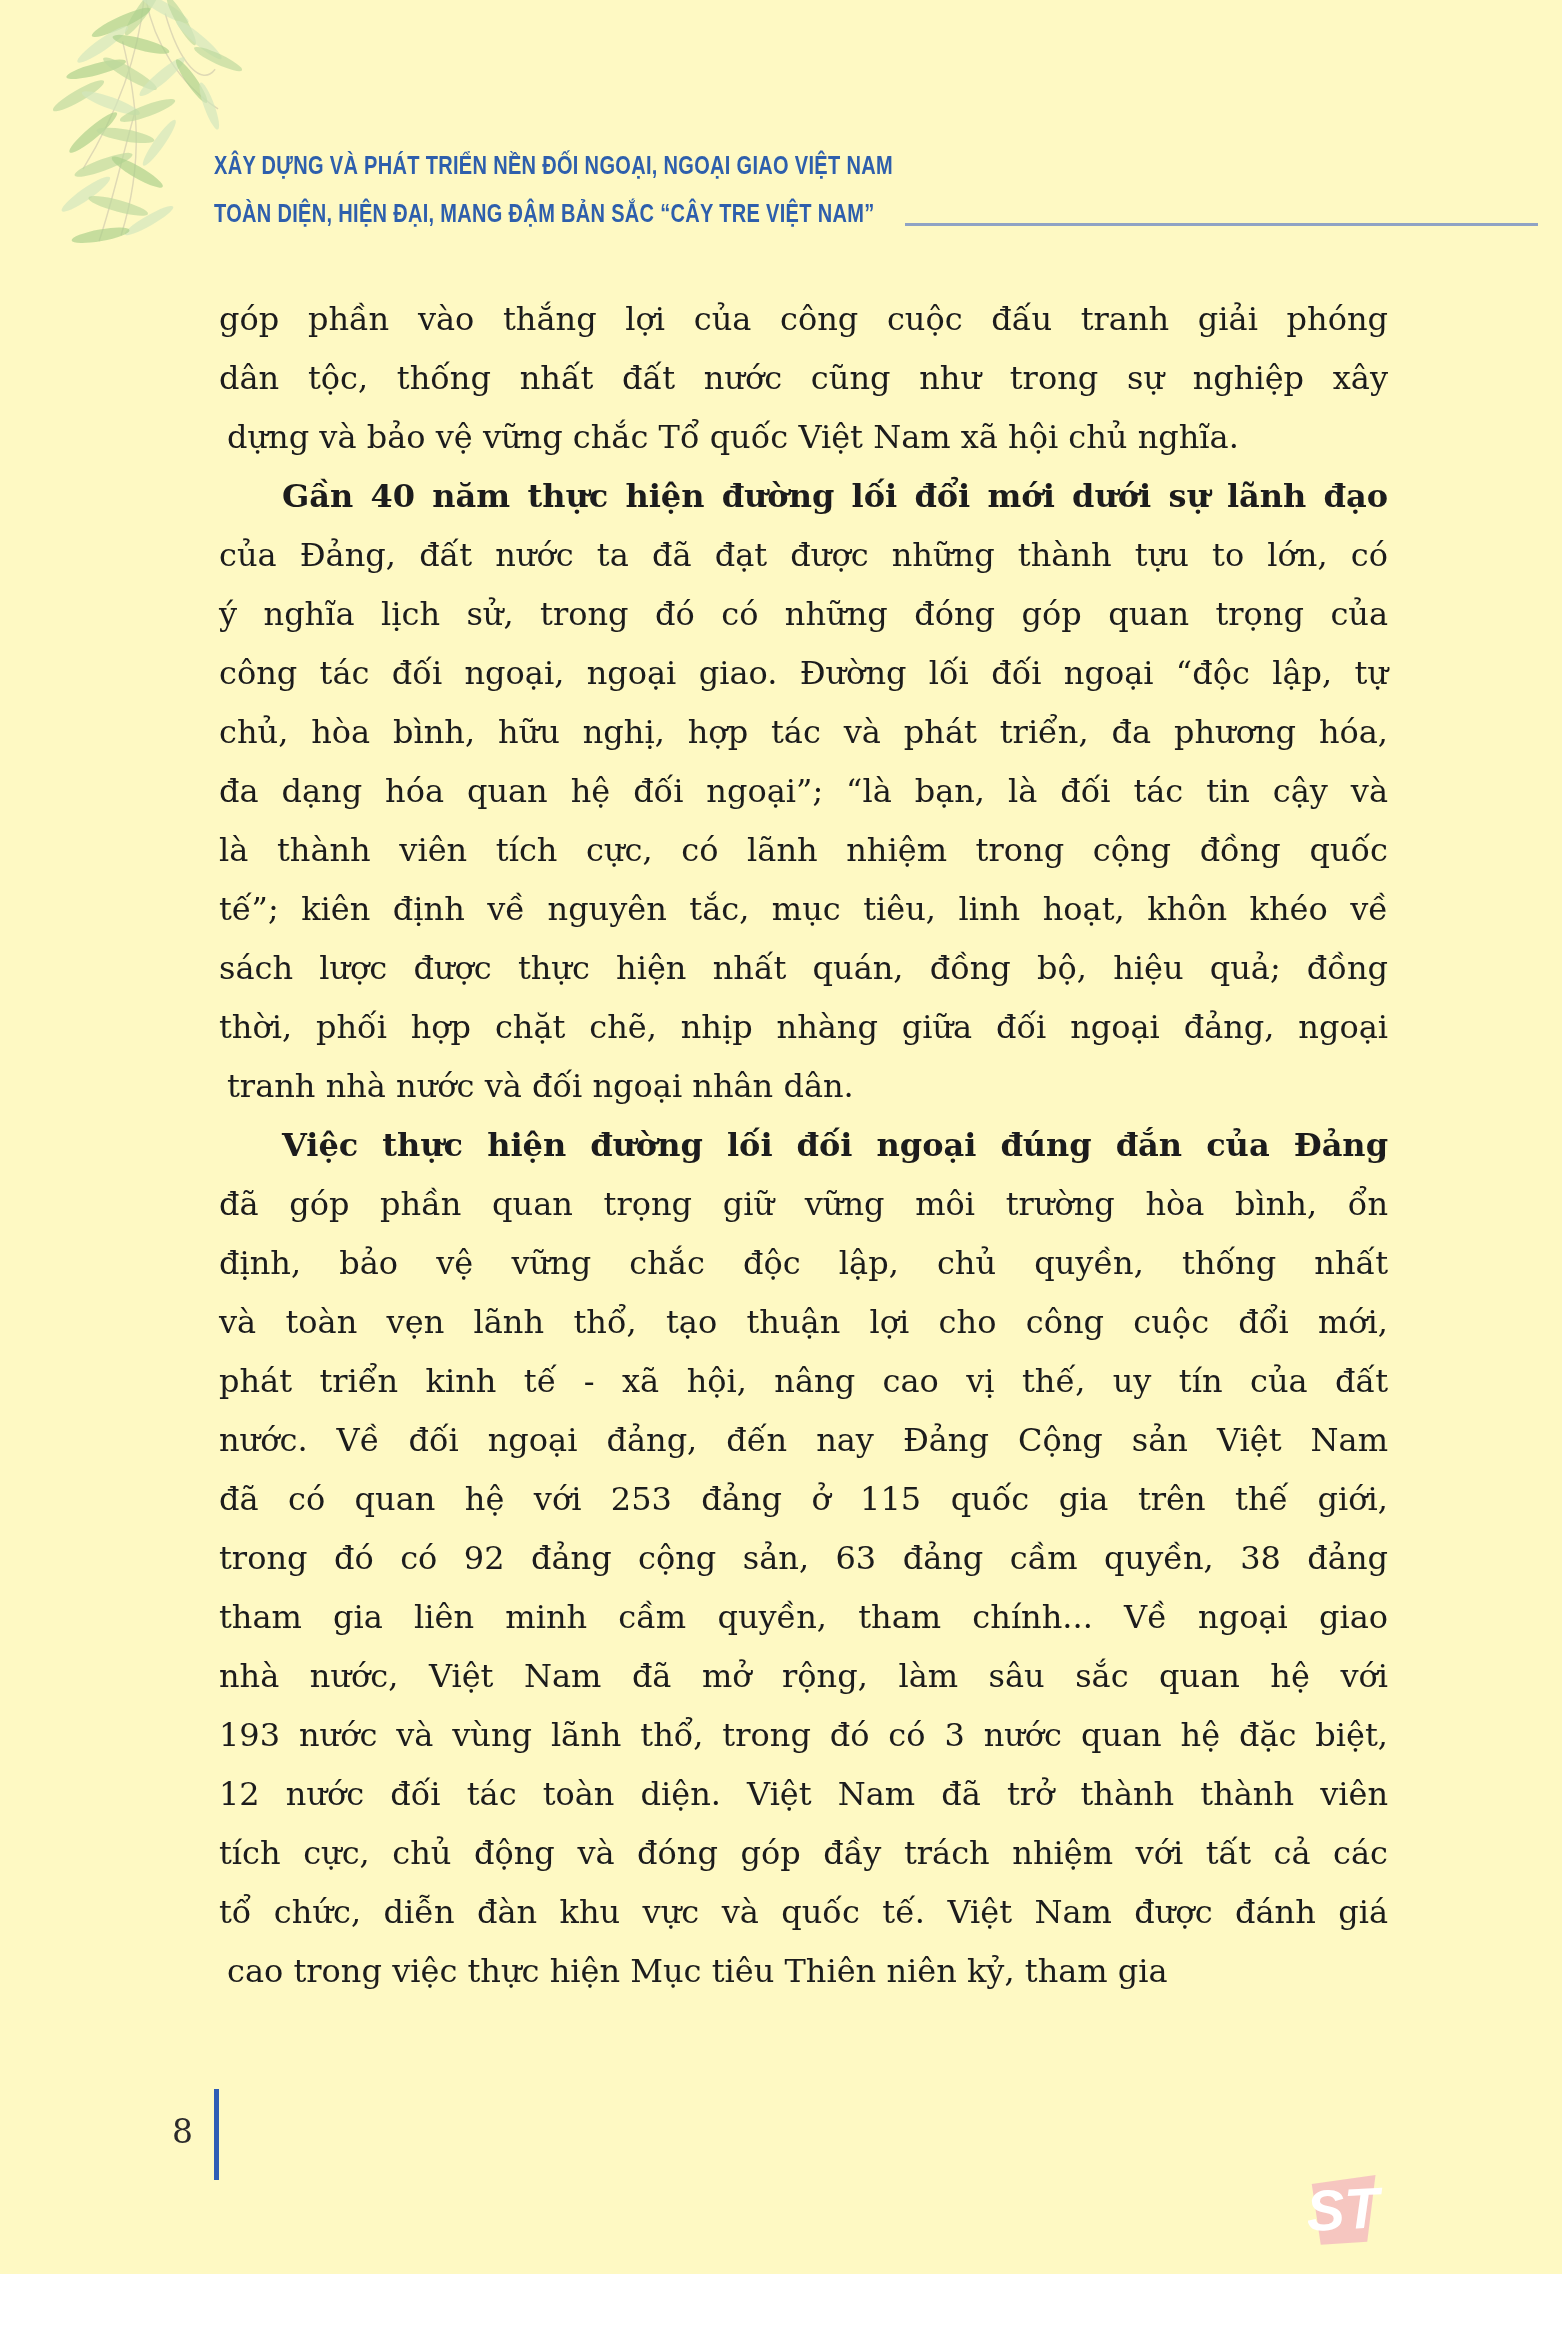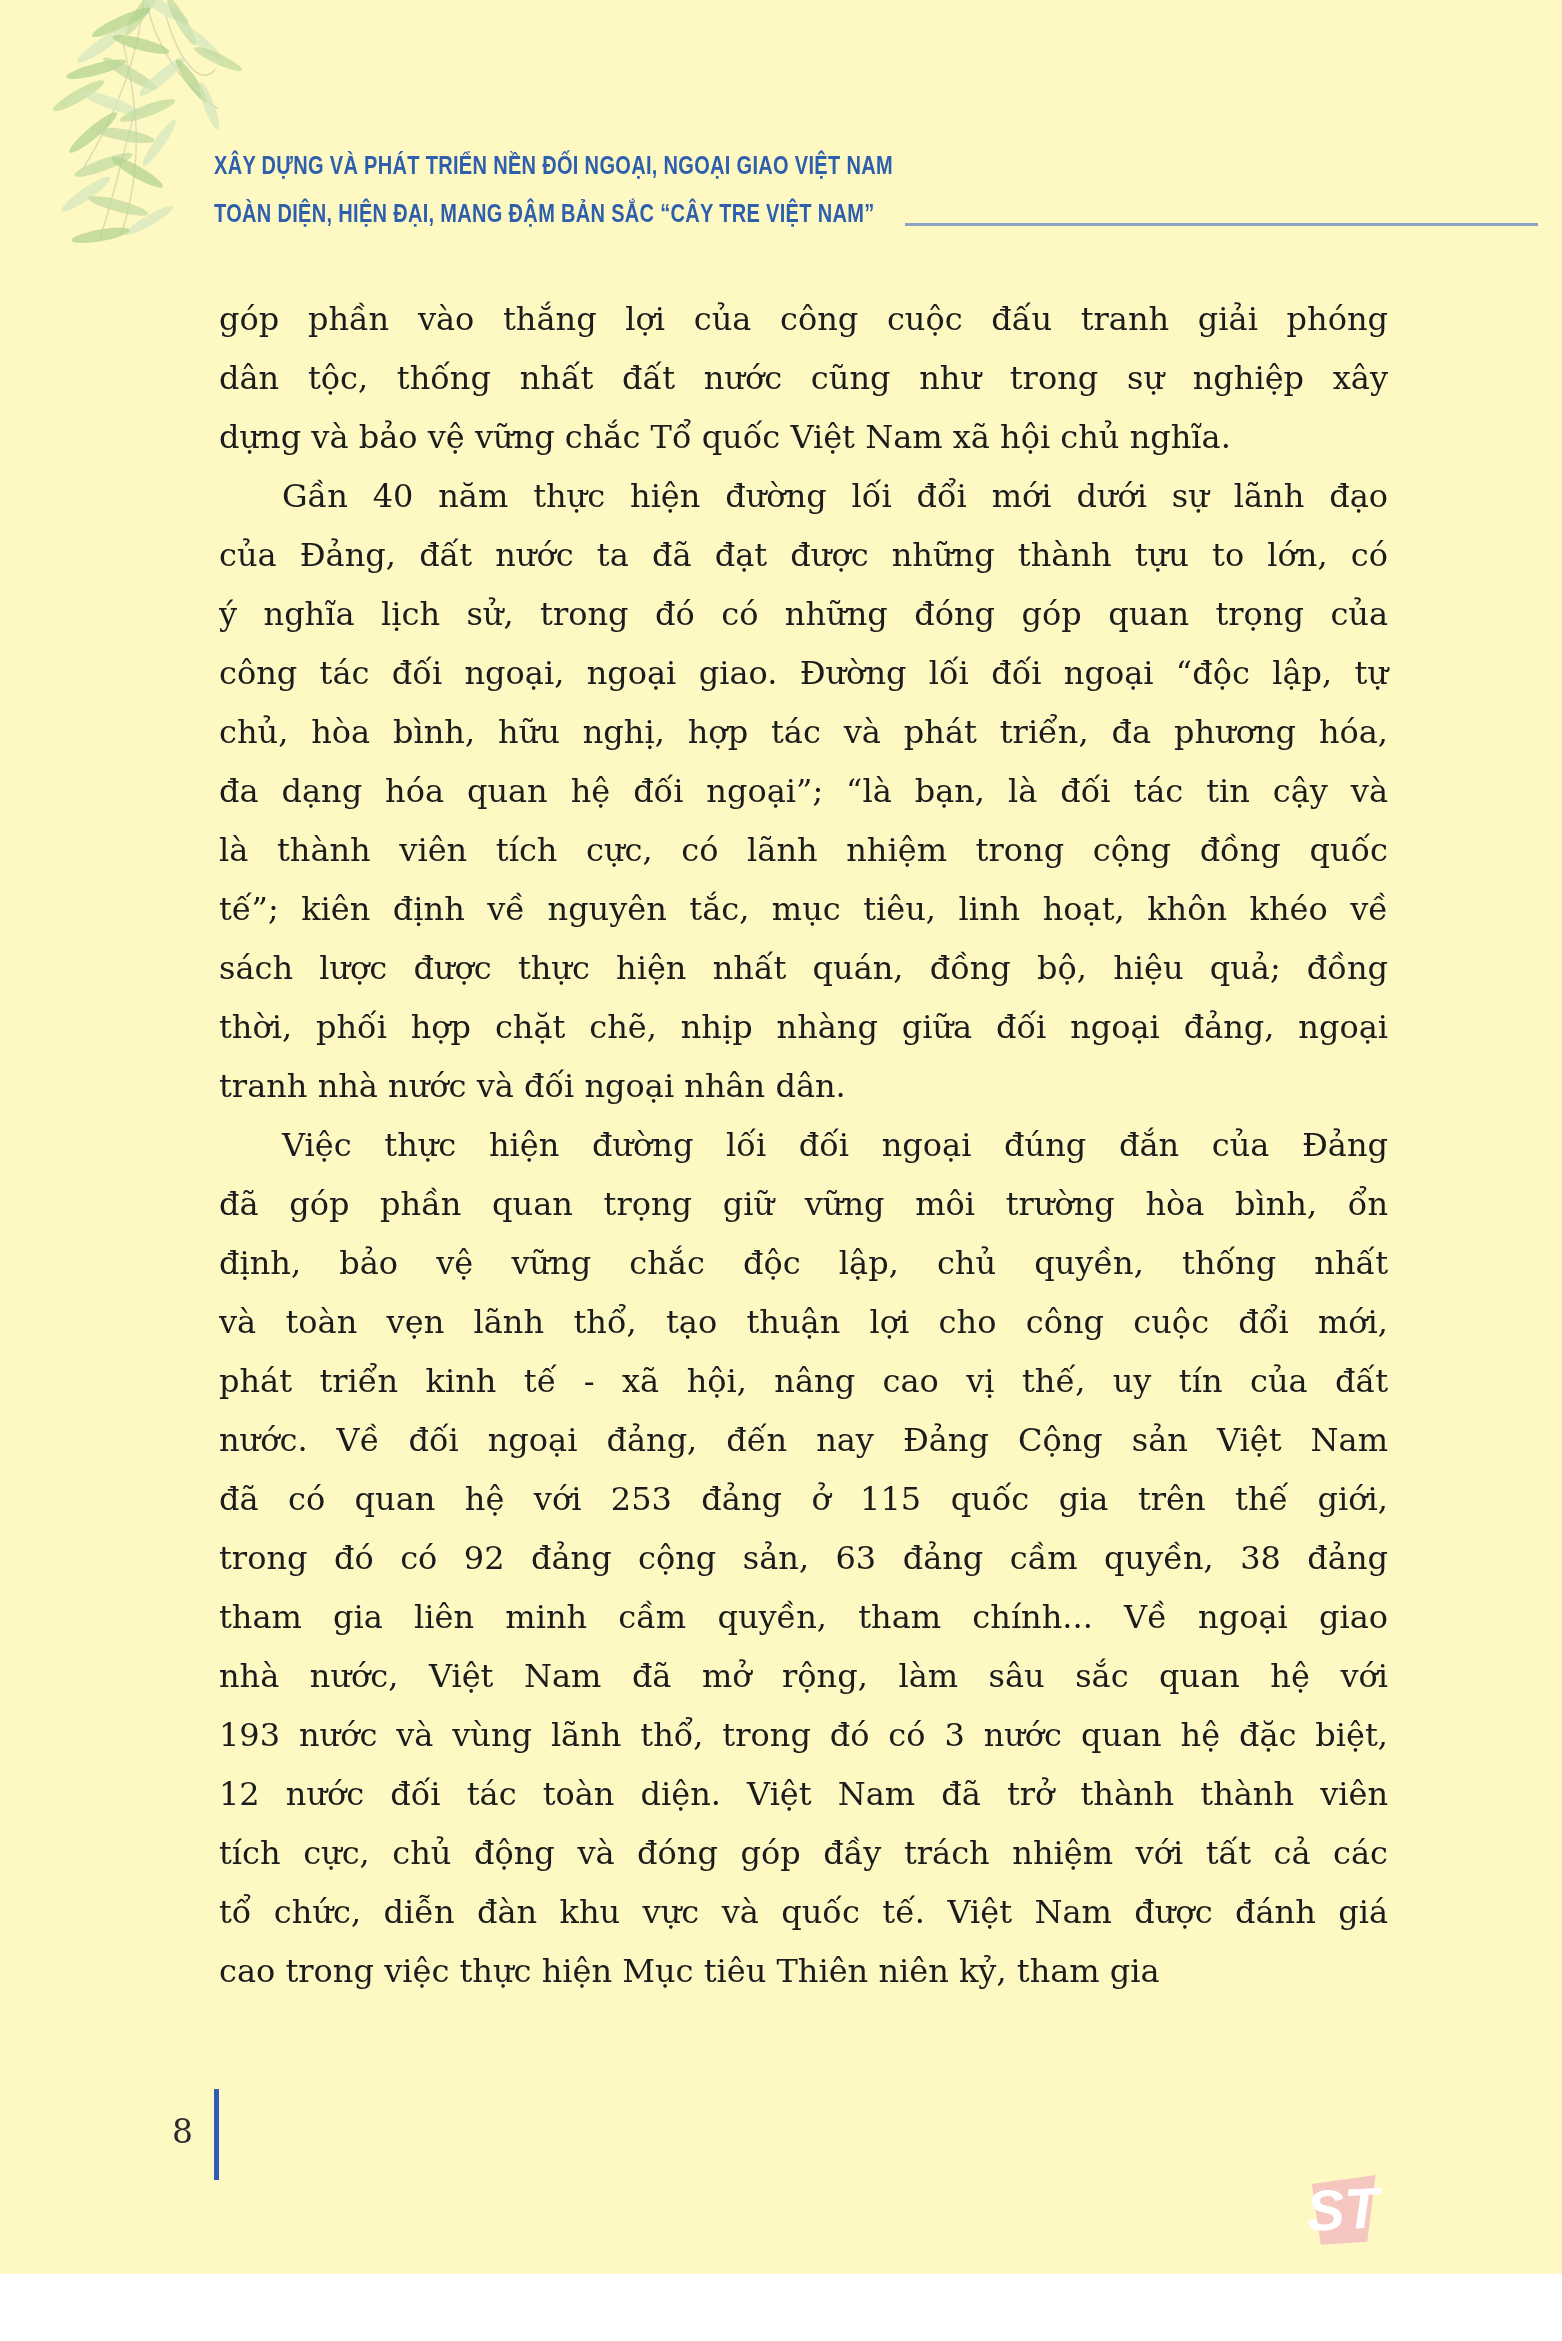--- a/index.html
+++ b/index.html
@@ -45,22 +45,22 @@
     position:absolute;left:219px;top:290px;width:1169px;
     font-size:32px;
     color:var(--text-color);
   }
   .line{
     height:59px;line-height:59px;
     text-align:justify;
     text-align-last:justify;
     white-space:normal;
   }
-  .line.last{text-align-last:left;}
-  .line.indent{text-indent:63px;}
+  .line.last{text-align-last:left;margin-left:8px;}
+  .line.indent{text-indent:63px;font-weight:bold;}
   .pagenum{
     position:absolute;left:172px;top:2112px;
     font-size:33px;color:#2b2b2b;
   }
   .pagenum-bar{
     position:absolute;left:214px;top:2089px;
     width:4.5px;height:91px;
     background:var(--bar-blue);
   }
   .st-logo{position:absolute;left:1308px;top:2172px;width:75px;height:75px;}

